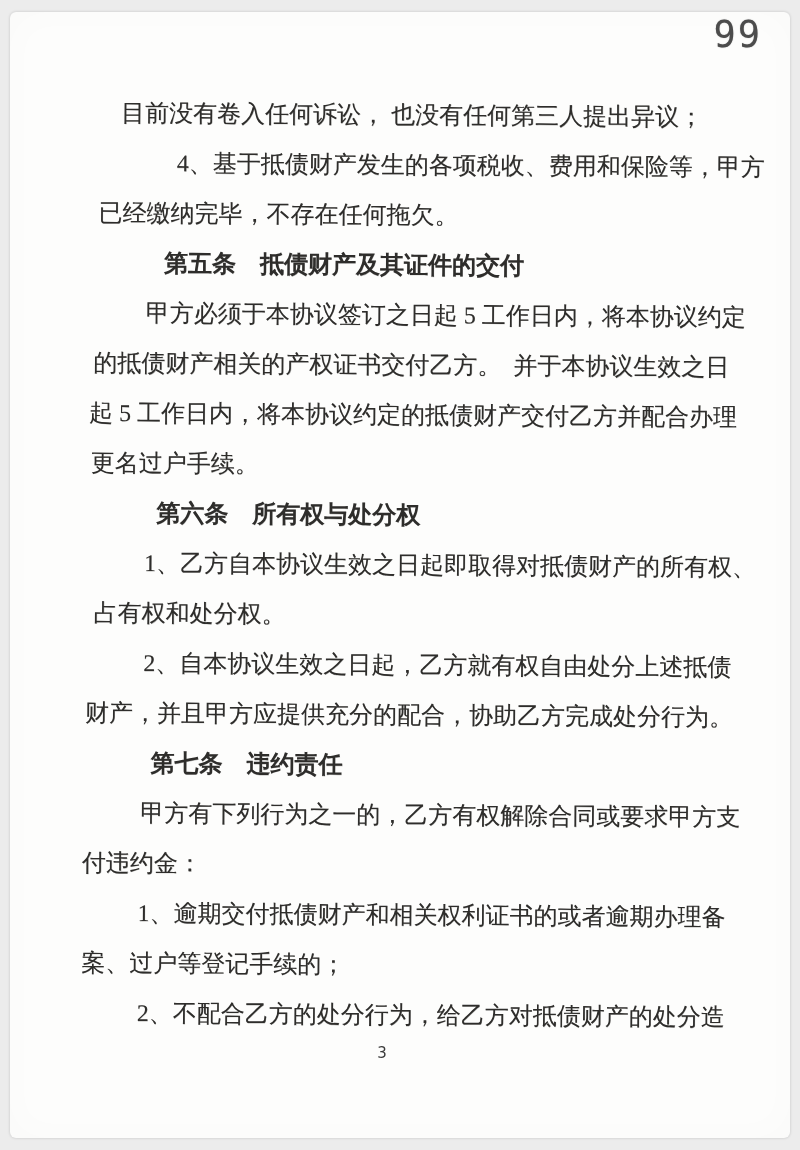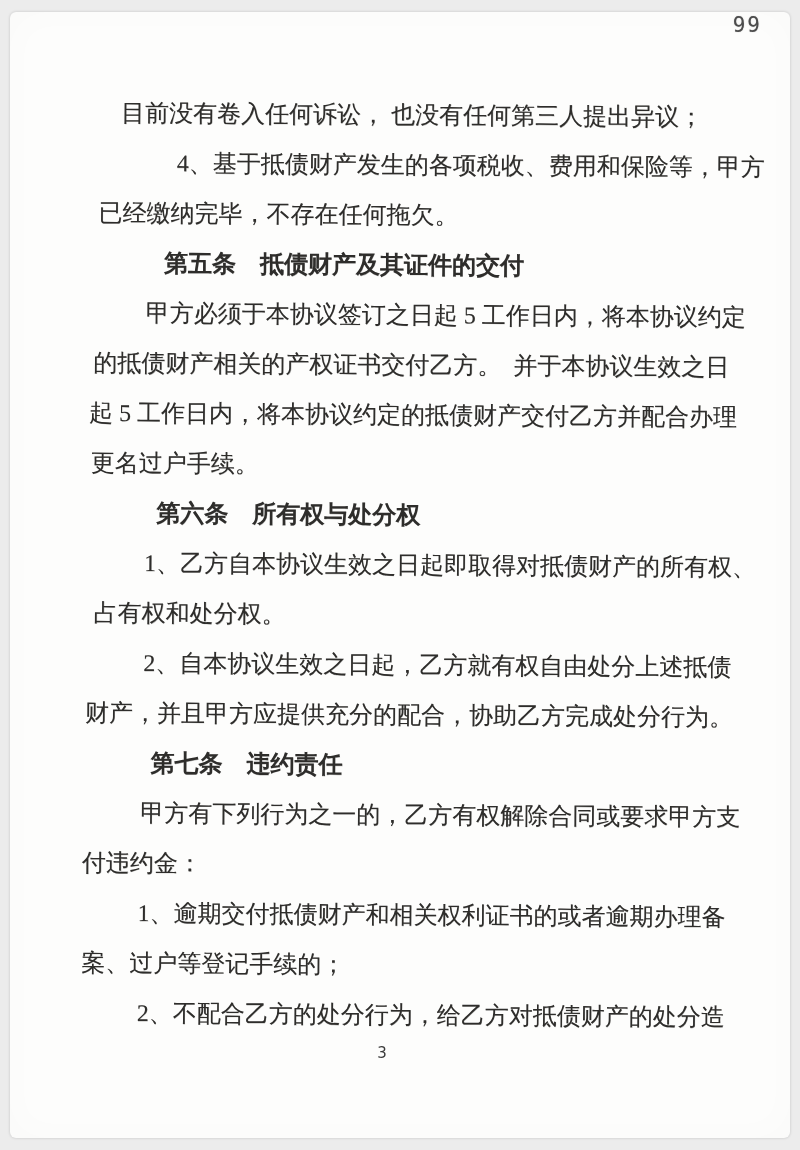--- a/index.html
+++ b/index.html
@@ -24,21 +24,21 @@
     height: 1126px;
     background: #fdfdfc;
     border-radius: 6px;
     box-shadow: 0 0 3px rgba(0,0,0,0.18), inset 0 0 40px rgba(0,0,0,0.015);
   }
   .archive-num {
     position: absolute;
     top: 1px;
     right: 28px;
     font-family: "DejaVu Sans Mono", monospace;
-    font-size: 21px;
+    font-size: 37px;
     letter-spacing: 2px;
     color: #4c4c4c;
     text-shadow: 0 0 1px rgba(76,76,76,0.5);
   }
   .content {
     position: absolute;
     left: 74px;
     top: 78px;
     width: 660px;
     transform: rotate(0.4deg);

